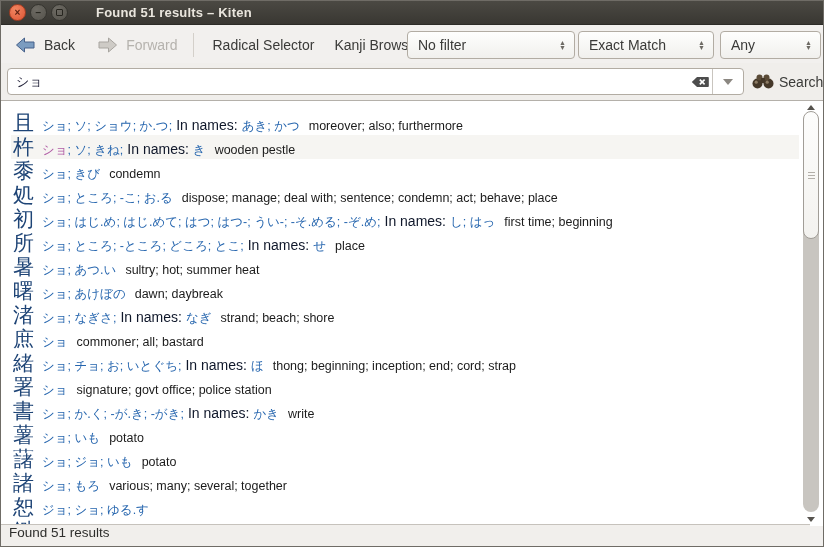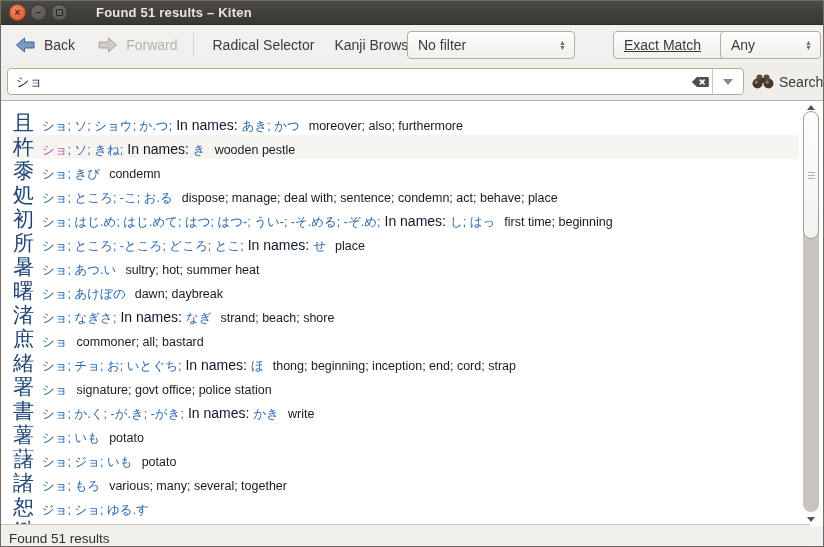--- a/index.html
+++ b/index.html
@@ -26,21 +26,21 @@
   .tbtn.back { margin-left:8px; }
   .tbtn.forward { margin-left:10px; color:#b5b2ad; }
   .tsep { width:1px; height:24px; background:#d4d0ca; margin:0 8px 0 10px; }
   .tbtn.textonly { padding:4px 10px;align-items:center; }
   .combo { position:absolute; top:5px; height:28px; border:1px solid #b2aca3; border-radius:4px;
     background:linear-gradient(#fefefd,#f1f0ed); display:flex; align-items:center;
     padding:0 8px 0 10px; font-size:14px; color:#3a3a38; }
   .combo .spin { margin-left:auto; display:flex; flex-direction:column; align-items:center;
     font-size:7px; color:#6d6a64; line-height:5px; padding-left:8px; }
   .combo1 { left:406px; width:168px; }
-  .combo2 { left:612px; width:136px;text-decoration:underline; }
+  .combo2 { left:577px; width:136px; }
   .combo3 { left:719px; width:101px; }
 
   
   .searchrow { position:absolute; top:62px; left:0; right:0; height:37px; background:#f0eeeb; }
   .searchbox { position:absolute; left:6px; top:5px; width:737px; height:27px; background:#ffffff;
     border:1px solid #b2aca3; border-radius:4px; display:flex; align-items:center; }
   .searchtext { flex:1; padding-left:8px; font-size:13px; color:#22223a; }
   .clearbtn { width:24px; display:flex; align-items:center; justify-content:center; }
   .sdivider { width:1px; height:25px; background:#c9c5bf; }
   .dropzone { width:30px; display:flex; align-items:center; justify-content:center; }
@@ -69,21 +69,21 @@
   .tri-up { width:0; height:0; border-left:4px solid transparent; border-right:4px solid transparent; border-bottom:5px solid #56534e; }
   .tri-down { width:0; height:0; border-left:4px solid transparent; border-right:4px solid transparent; border-top:5px solid #56534e; }
   .strack { position:absolute; left:1px; top:12px; bottom:13px; width:16px; background:#c8c5c0; border-radius:8px; }
   .sthumb { position:absolute; left:0; top:-2px; width:16px; height:128px;
     background:linear-gradient(#fdfdfc,#f3f2ef); border:1px solid #a19d97; border-radius:8px;
     display:flex; flex-direction:column; align-items:center; justify-content:center; gap:2px; }
   .grip { width:7px; height:1px; background:#b3afa9; }
 
   
   .statusbar { position:absolute; left:0; right:13px; bottom:0; height:22px; background:#f1efec;
-    border-top:1px solid #c6c2bc; display:flex; align-items:flex-end; }
+    border-top:1px solid #c6c2bc; display:flex; align-items:flex-start; }
   .statustext { margin-left:8px; font-size:13.5px; color:#2e2e2c; }
 </style>
 </head>
 <body>
 
 <div class="window">
 
   <div class="titlebar">
     <div class="winbtn close">×</div>
     <div class="winbtn min">−</div>

